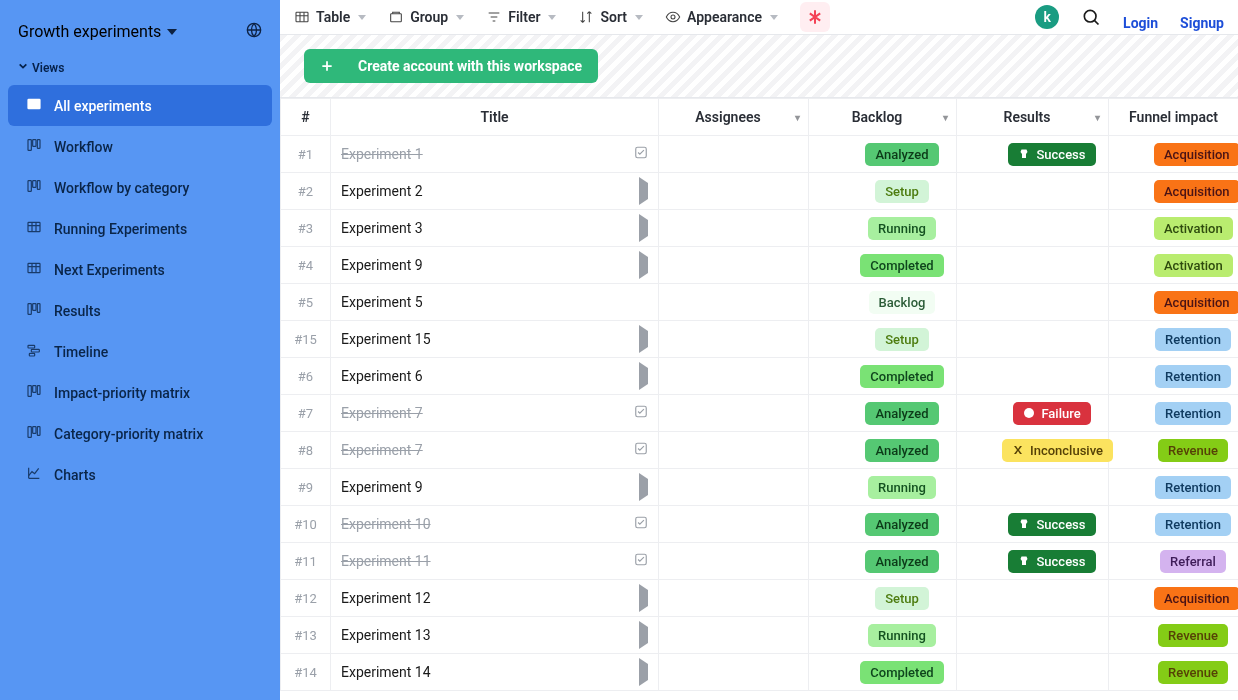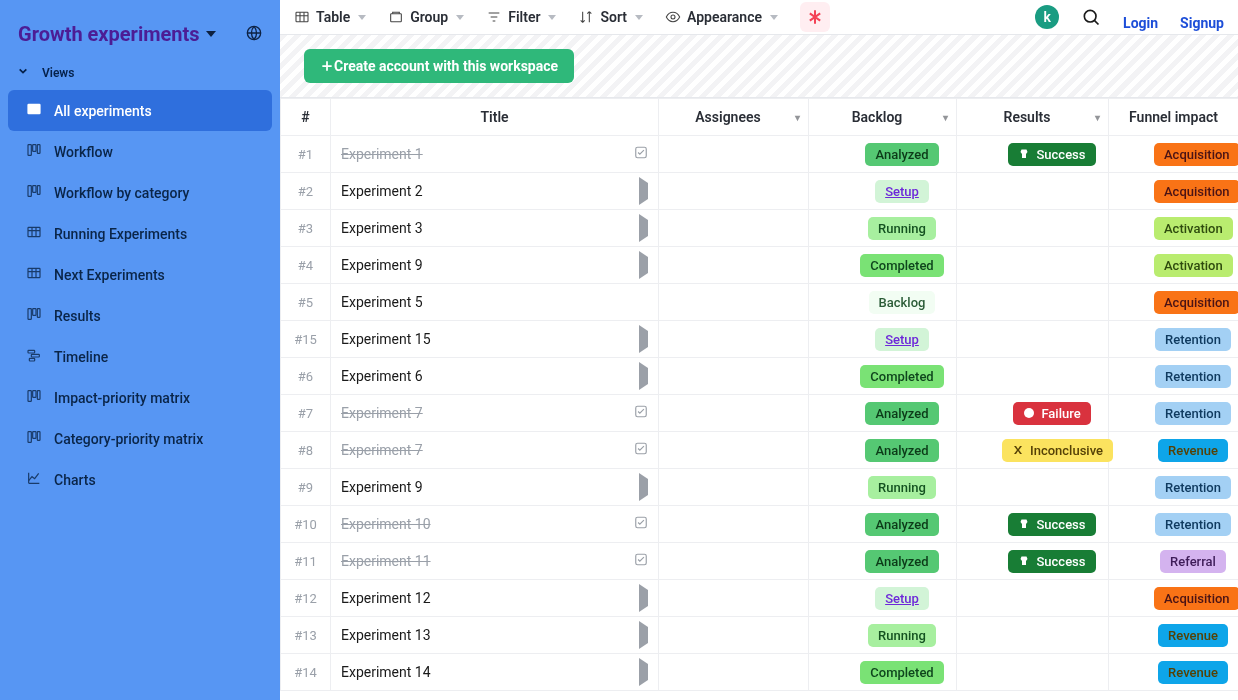--- a/index.html
+++ b/index.html
@@ -4,24 +4,24 @@
   <style>
     * { box-sizing: border-box; margin: 0; padding: 0; }
     body { font-family: -apple-system, BlinkMacSystemFont, "Segoe UI", Roboto, sans-serif; font-size: 14px; color: #1a1a1a; background: #fff; }
     
     .app { display: flex; width: 1238px; height: 700px; overflow: hidden; }
     
     
     .sidebar { width: 280px; background: #5796f3; color: #0a2850; display: flex; flex-direction: column; padding-top: 12px; height: 100%; }
     .sidebar-header { display: flex; align-items: center; justify-content: space-between; padding: 10px 18px 14px; }
     .sidebar-title-wrap { display: flex; align-items: center; gap: 6px; cursor: pointer; }
-    .sidebar-title { font-weight: 700; font-size: 20px; color: #4c1d95; }
+    .sidebar-title { font-weight: 400; font-size: 16px; color: #000000; }
     .caret-down { width: 0; height: 0; border-left: 5px solid transparent; border-right: 5px solid transparent; border-top: 6px solid #0d2140; display: inline-block; }
     .globe { width: 16px; height: 16px; fill: #0d2244; }
-    .views-label { display: flex; align-items: flex-start; gap: 14px; padding: 6px 18px 10px; font-size: 12px; font-weight: 600; color: #05214a; }
+    .views-label { display: flex; align-items: flex-start; gap: 4px; padding: 6px 18px 10px; font-size: 12px; font-weight: 600; color: #05214a; }
     .views-label svg { width: 10px; height: 10px; }
     .nav-item { display: flex; align-items: center; gap: 12px; padding: 11px 18px; margin: 0 8px; border-radius: 6px; cursor: pointer; color: #0a2548; font-weight: 500; }
     .nav-item.active { background: #2f6fdd; color: #fff; }
     .nav-item .nav-icon { width: 16px; height: 16px; opacity: 0.8; }
     .nav-item.active .nav-icon { opacity: 1; fill: #fff; stroke: #fff; }
     
     
     .main { flex: 1; display: flex; flex-direction: column; overflow: hidden; }
     
     
@@ -31,21 +31,21 @@
     .tool-caret { width: 0; height: 0; border-left: 4px solid transparent; border-right: 4px solid transparent; border-top: 5px solid #b7bbc2; margin-left: 2px; }
     .tool-alert { width: 30px; height: 30px; background: #ffeef1; border-radius: 6px; display: flex; align-items: center; justify-content: center; }
     .tool-alert svg { width: 16px; height: 16px; fill: #f44256; }
     .toolbar-spacer { flex: 1; }
     .avatar { width: 24px; height: 24px; border-radius: 50%; background: #1a9c82; color: #fff; display: flex; align-items: center; justify-content: center; font-size: 14px; font-weight: 600; }
     .search-btn svg { width: 20px; height: 20px; stroke: #1a1a1a; }
     .auth-link { font-weight: 700; color: #1d4ed8; cursor: pointer; margin-top: 11px; }
     
     
     .action-bar { padding: 14px 24px; background-image: repeating-linear-gradient(135deg, #f3f3f5 0 5px, #fff 5px 10px); border-bottom: 1px solid #e6e8ec; }
-    .create-btn { display: inline-flex; align-items: center; gap: 0; background: #2fb87a; color: #fff; padding: 9px 16px; border-radius: 6px; font-weight: 700; font-size: 14px; cursor: pointer; }
+    .create-btn { display: inline-flex; align-items: center; gap: 24px; background: #2fb87a; color: #fff; padding: 9px 16px; border-radius: 6px; font-weight: 700; font-size: 14px; cursor: pointer; }
     .create-btn svg { width: 14px; height: 14px; }
     
     
     .table-wrap { flex: 1; overflow: auto; }
     table { border-collapse: collapse; width: 100%; table-layout: fixed; }
     th, td { border: 1px solid #edeef1; text-align: left; }
     thead th { background: #fff; font-weight: 600; color: #2a2e36; font-size: 14px; padding: 10px 8px; position: sticky; top: 0; }
     thead th .th-content { display: flex; align-items: center; justify-content: center; gap: 6px; }
     thead th .col-caret { margin-left: auto; opacity: 0.5; font-size: 10px; }
     col.idx { width: 50px; }
@@ -62,35 +62,35 @@
     .row-action { position: absolute; right: 10px; top: 50%; transform: translateY(-50%); }
     .play-icon { width: 0; height: 0; border-top: 6px solid transparent; border-bottom: 6px solid transparent; border-left: 9px solid #9ba0a8; }
     .check-icon svg { width: 14px; height: 14px; stroke: #9ba0a8; fill: none; stroke-width: 2; }
     
     td.status-cell, td.results-cell, td.funnel-cell { text-align: center; padding: 6px; }
     .pill { display: inline-flex; align-items: center; gap: 6px; padding: 4px 10px; border-radius: 5px; font-size: 13px; font-weight: 500; margin-left: 39px; }
     .pill svg { width: 12px; height: 12px; fill: currentColor; }
     
     
     .status-analyzed { background: #55c873; color: #0c3a18; }
-    .status-setup { background: #d2f4d7; color: #6d28d9; text-decoration: underline; }
+    .status-setup { background: #d2f4d7; color: #4d7c0f; }
     .status-running { background: #a7ef9f; color: #145220; }
     .status-completed { background: #7ae275; color: #0f461d; }
     .status-backlog { background: #f2fdf3; color: #2b5c37; }
     
     
     .result-success { background: #187d35; color: #fff; }
     .result-failure { background: #d9323e; color: #fff; }
     .result-inconclusive { background: #fbe35f; color: #554106; }
     
     
     .funnel-acquisition { background: #f97316; color: #4a1315; }
     .funnel-activation { background: #b9ec6f; color: #2e4b0e; }
     .funnel-retention { background: #a3d0f4; color: #103b60; }
-    .funnel-revenue { background: #0ea5e9; color: #554106; }
+    .funnel-revenue { background: #84cc16; color: #554106; }
     .funnel-referral { background: #d4b3ef; color: #3e1c58; }
   </style>
 </head>
 <body>
 
 <div class="app">
 
   <aside class="sidebar">
     <div class="sidebar-header">
       <div class="sidebar-title-wrap">

